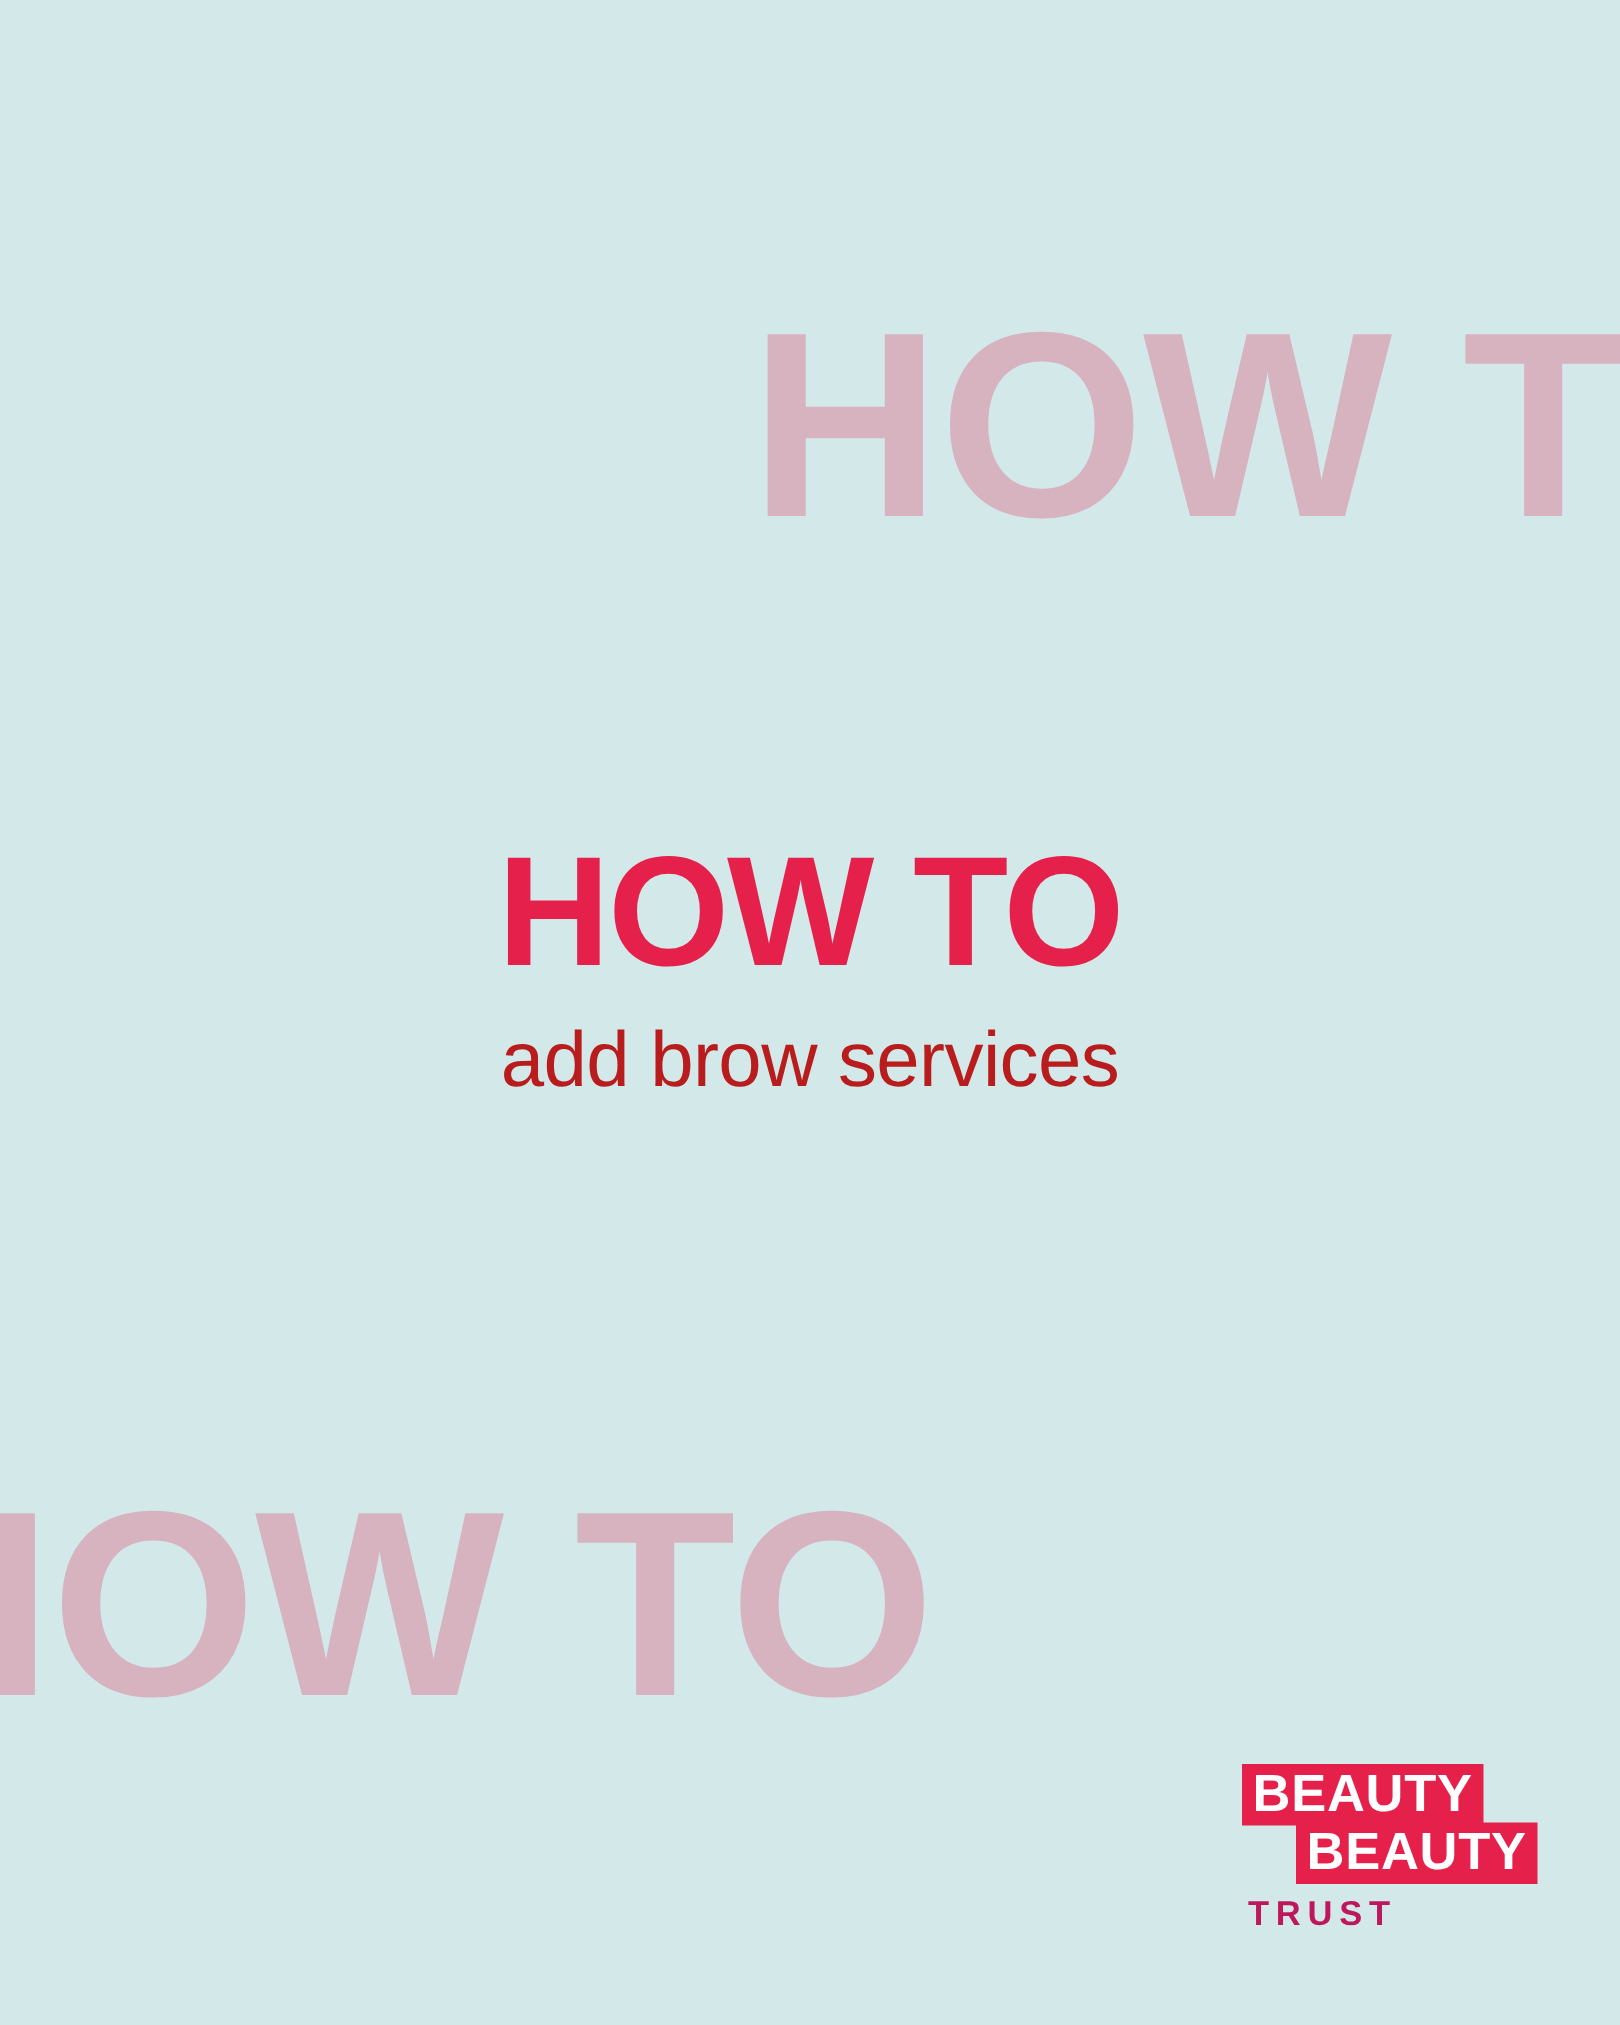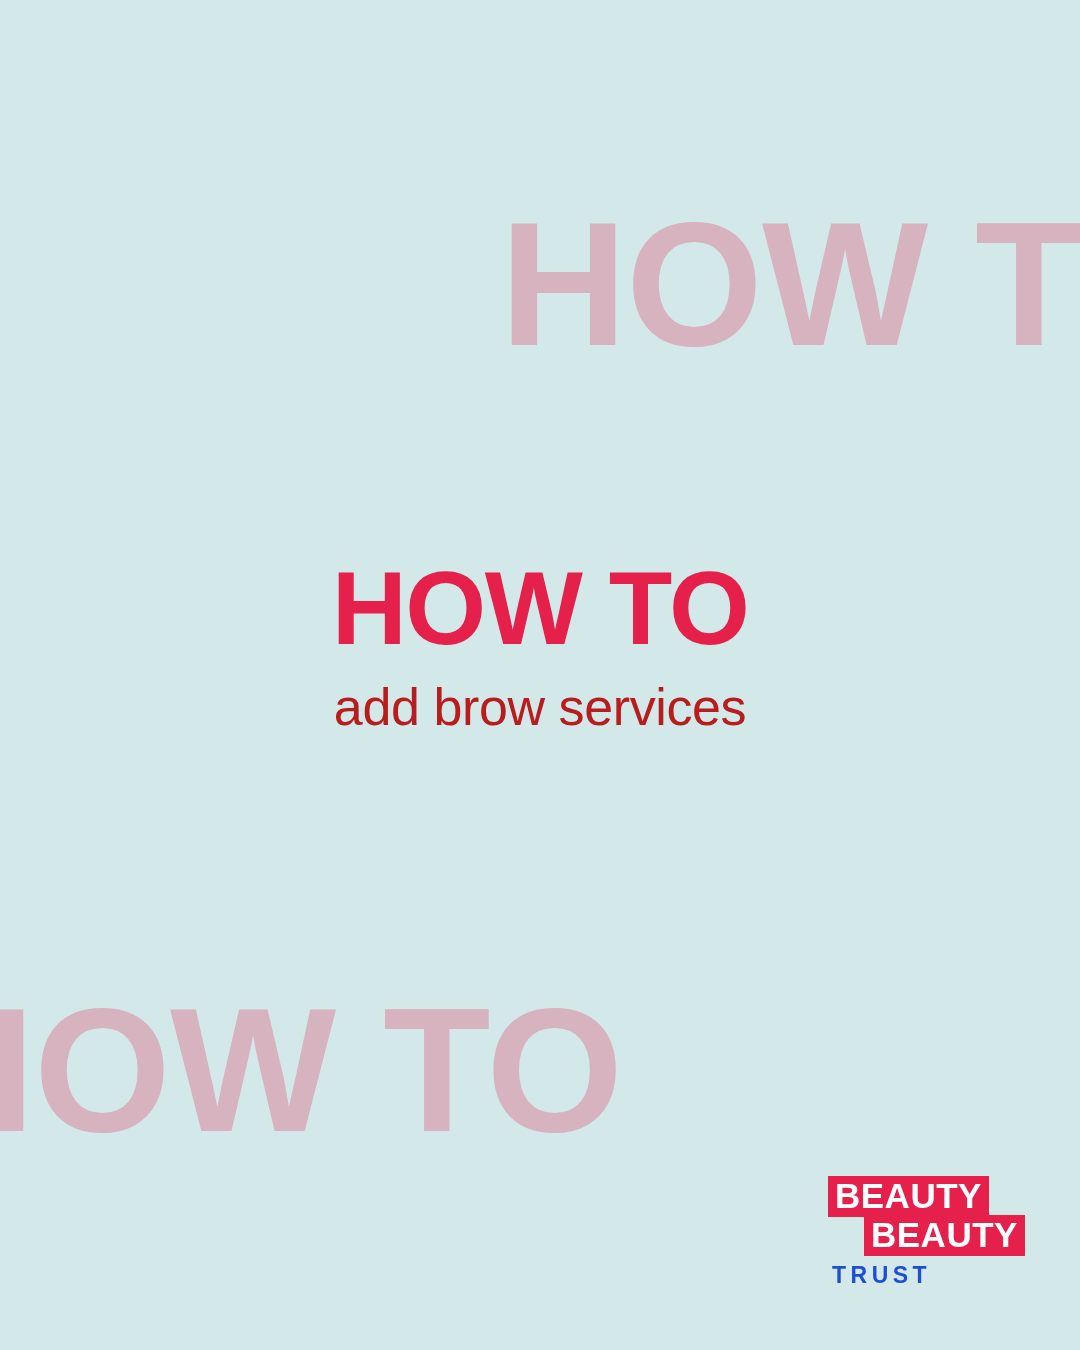--- a/index.html
+++ b/index.html
@@ -117,21 +117,21 @@
   #logo-row-backed {
     display: block;
     margin-left: 36px;
     margin-top: -2px;
   }
 
   #logo-trust {
     display: block;
     margin-left: 4px;
     margin-top: 7px;
-    color: #1d4ed8;
+    color: #be185d;
     font-family: "Liberation Sans", sans-serif;
     font-weight: 700;
     font-size: 23px;
     line-height: 24px;
     letter-spacing: 4.5px;
     white-space: nowrap;
   }
 </style>
 </head>
 <body>

